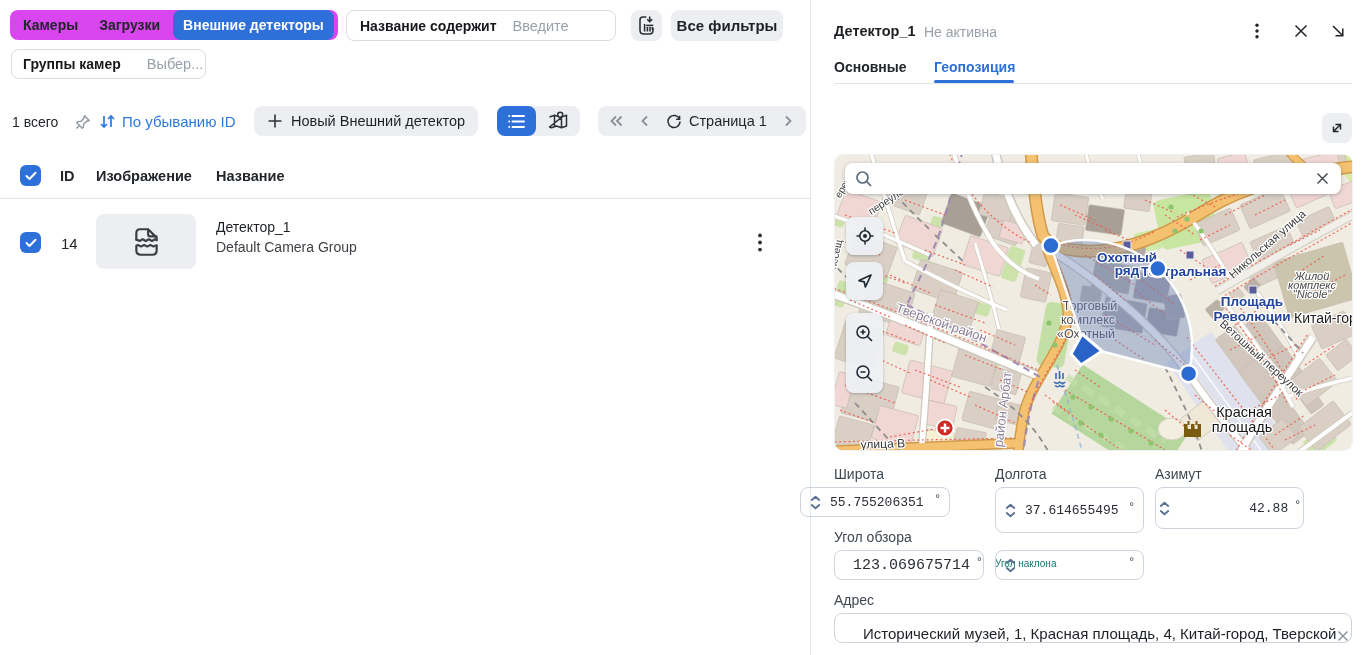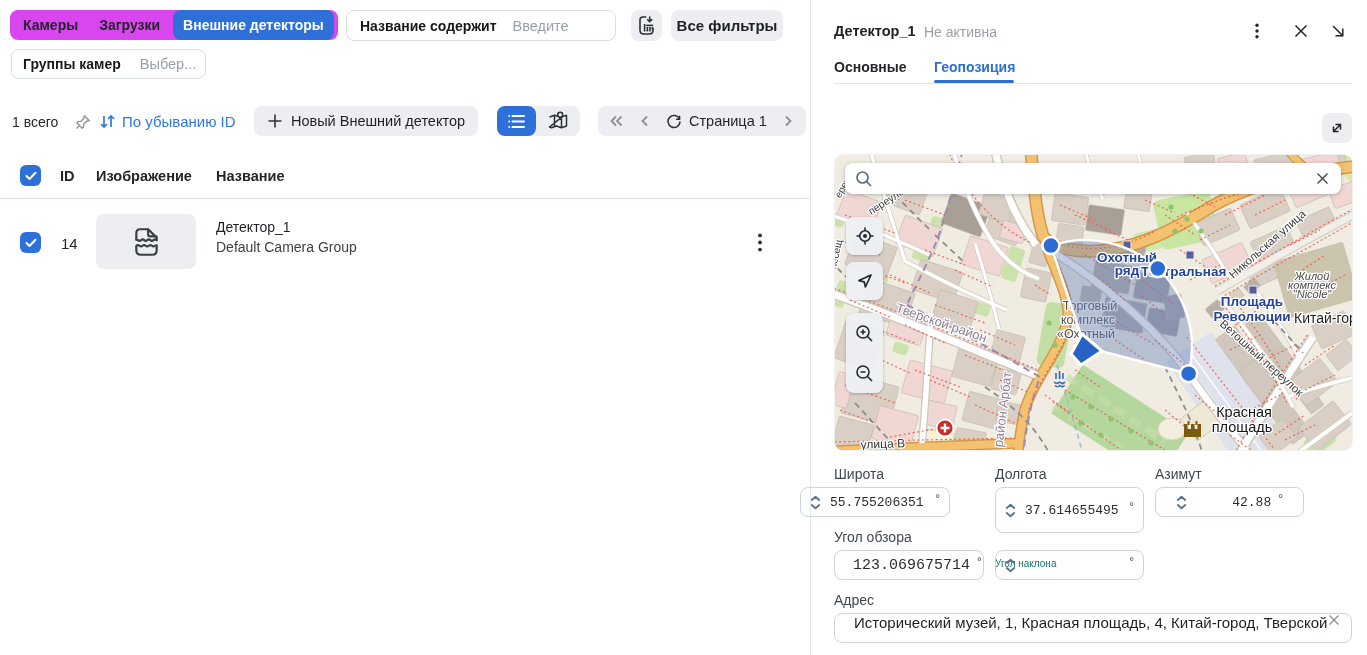--- a/index.html
+++ b/index.html
@@ -26,21 +26,21 @@
     <path d="M10.7,0.4 V5.4 M8.2,3.2 L10.7,5.7 L13.2,3.2"></path>
     <path d="M7.2,9.4 H14.2"></path>
     <path d="M5.6,8 V15.6 M8.4,11 V15.6 M11,11 V15.6 M13.4,11 V13.8"></path>
   </svg>
 </div>
 
 <div class="abs btn" style="left:671px;top:10px;width:112px;height:31px;font-weight:600">Все фильтры</div>
 
 <div class="abs" style="left:11px;top:49px;width:195px;height:30px;border:1px solid #d8dde3;border-radius:8px;display:flex;align-items:center;padding:0 11px;font-size:14px;white-space:nowrap">
   <span style="font-weight:600;color:#16181b">Группы камер</span>
-  <span class="gray" style="margin-left:19px;font-size:14.5px">Выбер...</span>
+  <span class="gray" style="margin-left:26px;font-size:14.5px">Выбер...</span>
 </div>
 
 <div class="abs" style="left:12px;top:114px;font-size:14px;color:#24272b">1 всего</div>
 <svg class="abs" style="left:75px;top:114px" width="16" height="16" viewBox="0 0 16 16" fill="none" stroke="#8e959d" stroke-width="1.4">
   <path d="M9.5,1.8 L14.2,6.5 L12.8,7.2 L11.9,6.9 L8.6,10.2 L8.4,13 L7.2,14.2 L1.8,8.8 L3,7.6 L5.8,7.4 L9.1,4.1 L8.8,3.2 Z" stroke-linejoin="round"></path>
   <path d="M4.2,11.8 L1.5,14.5"></path>
 </svg>
 <svg class="abs" style="left:99px;top:113px" width="17" height="17" viewBox="0 0 17 17" fill="none" stroke="#2d79dd" stroke-width="1.7">
   <path d="M5,3 v11 M2,11 l3,3 3,-3"></path>
     <path d="M12,14 V3 M9,6 l3,-3 3,3"></path>
@@ -466,21 +466,21 @@
 <div class="abs" style="left:995px;top:466px;font-size:14px;color:#3f4750">Долгота</div>
 <div class="abs" style="left:995px;top:487px;width:149px;height:46px;border:1px solid #ccd4de;border-radius:8px;display:flex;align-items:center;padding:0 9px">
     <svg width="11" height="15" viewBox="0 0 11 15" fill="none" stroke="#5b7292" stroke-width="1.9" stroke-linecap="round" stroke-linejoin="round">
       <path d="M1.8,5 L5.5,1.8 L9.2,5 M1.8,10 L5.5,13.2 L9.2,10"></path>
     </svg>
     <div style="flex:1;display:flex;justify-content:flex-start;font-family:'Liberation Mono',monospace;font-size:13px;color:#2a2e33;margin-left:9px">37.614655495</div>
     <span style="color:#3a3f45;font-size:12px;margin-left:7px;position:relative;top:-3px">°</span>
   </div>
 
 <div class="abs" style="left:1155px;top:466px;font-size:14px;color:#3f4750">Азимут</div>
-<div class="abs" style="left:1155px;top:487px;width:149px;height:30px;border:1px solid #ccd4de;border-radius:8px;display:flex;align-items:center;padding:0 20px">
+<div class="abs" style="left:1155px;top:487px;width:149px;height:42px;border:1px solid #ccd4de;border-radius:8px;display:flex;align-items:center;padding:0 3px">
     <svg width="11" height="15" viewBox="0 0 11 15" fill="none" stroke="#5b7292" stroke-width="1.9" stroke-linecap="round" stroke-linejoin="round">
       <path d="M1.8,5 L5.5,1.8 L9.2,5 M1.8,10 L5.5,13.2 L9.2,10"></path>
     </svg>
     <div style="flex:1;display:flex;justify-content:flex-end;font-family:'Liberation Mono',monospace;font-size:13px;color:#2a2e33;margin-left:9px">42.88</div>
     <span style="color:#3a3f45;font-size:12px;margin-left:7px;position:relative;top:-3px">°</span>
   </div>
 
 <div class="abs" style="left:834px;top:529px;font-size:14px;color:#3f4750">Угол обзора</div>
 <div class="abs" style="left:834px;top:550px;width:150px;height:30px;border:1px solid #ccd4de;border-radius:8px;display:flex;align-items:center;padding:0 9px">
     <svg width="11" height="15" viewBox="0 0 11 15" fill="none" stroke="#5b7292" stroke-width="1.9" stroke-linecap="round" stroke-linejoin="round">
@@ -493,18 +493,18 @@
 <div class="abs" style="left:995px;top:558px;font-size:10px;color:#0f766e">Угол наклона</div>
 <div class="abs" style="left:995px;top:550px;width:149px;height:30px;border:1px solid #ccd4de;border-radius:8px;display:flex;align-items:center;padding:0 9px">
     <svg width="11" height="15" viewBox="0 0 11 15" fill="none" stroke="#5b7292" stroke-width="1.9" stroke-linecap="round" stroke-linejoin="round">
       <path d="M1.8,5 L5.5,1.8 L9.2,5 M1.8,10 L5.5,13.2 L9.2,10"></path>
     </svg>
     <div style="flex:1;display:flex;justify-content:flex-start;font-family:'Liberation Mono',monospace;font-size:13px;color:#2a2e33;margin-left:9px"></div>
     <span style="color:#3a3f45;font-size:12px;margin-left:7px;position:relative;top:-3px">°</span>
   </div>
 
 <div class="abs" style="left:834px;top:592px;font-size:14px;color:#3f4750">Адрес</div>
-<div class="abs" style="left:834px;top:613px;width:518px;height:30px;border:1px solid #ccd4de;border-radius:8px;display:flex;align-items:flex-start;padding:0 19px">
+<div class="abs" style="left:834px;top:613px;width:518px;height:30px;border:1px solid #ccd4de;border-radius:8px;display:flex;align-items:flex-end;padding:0 28px">
     <span style="font-size:15px;font-weight:500;color:#1d2024;white-space:nowrap">Исторический музей, 1, Красная площадь, 4, Китай-город, Тверской</span>
     <svg style="margin-left:auto;flex:none" width="12" height="12" viewBox="0 0 12 12" stroke="#8a9097" stroke-width="1.4">
       <path d="M1.5,1.5 L10.5,10.5 M10.5,1.5 L1.5,10.5"></path>
     </svg>
   </div>
 
 </body></html>

